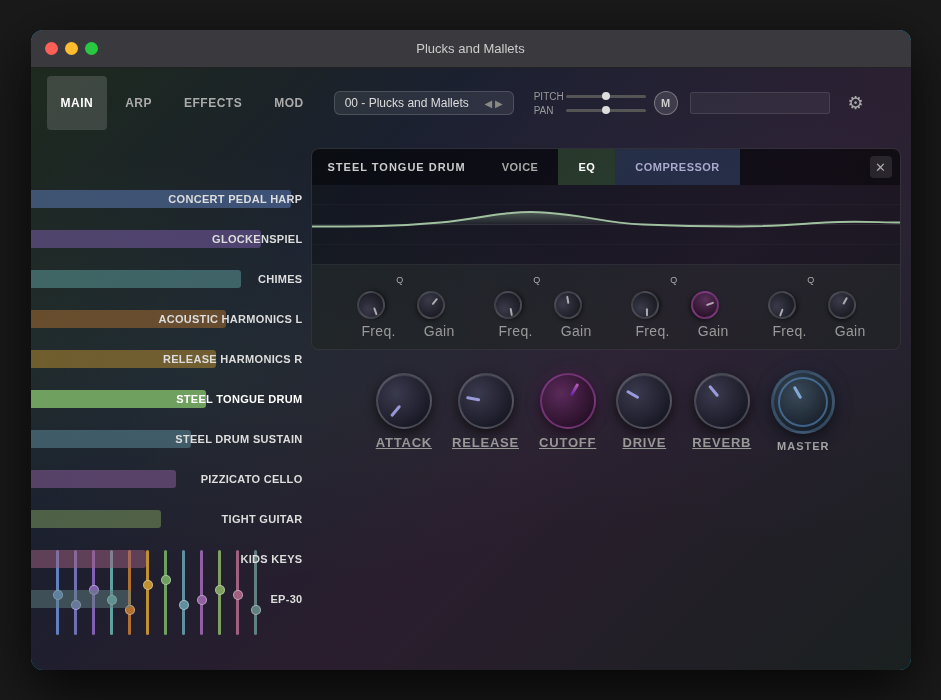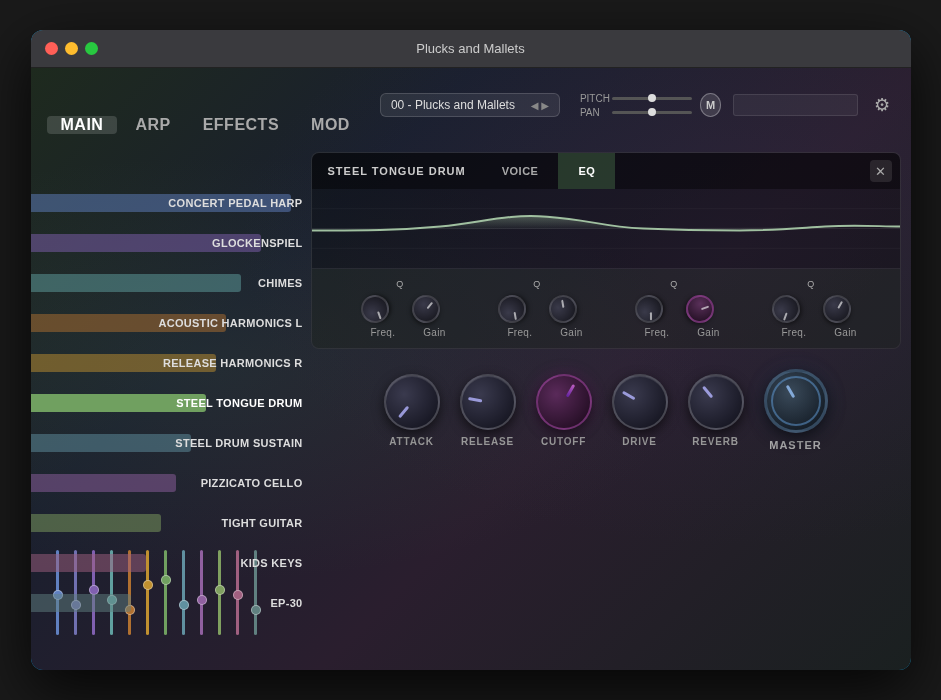--- a/index.html
+++ b/index.html
@@ -65,30 +65,29 @@
     
     .nav-bar {
       display: flex;
       align-items: center;
       padding: 8px 16px;
       gap: 4px;
       z-index: 10;
       position: relative;
     }
     .nav-tab {
-      padding: 0 14px;
+      padding: 20px 14px;
       border-radius: 4px;
-      font-size: 16px;
+      font-size: 12px;
       font-weight: 600;
       color: #aaa;
       cursor: pointer;
       background: transparent;
       border: none;
       letter-spacing: 0.5px;
-      margin-top: 40px;
     }
     .nav-tab.active {
       background: rgba(255,255,255,0.15);
       color: #fff;
     }
     .preset-selector {
       display: flex;
       align-items: center;
       background: rgba(255,255,255,0.08);
       border: 1px solid rgba(255,255,255,0.15);
@@ -301,21 +300,21 @@
       gap: 12px;
       align-items: flex-end;
     }
     .knob-col {
       display: flex;
       flex-direction: column;
       align-items: center;
       gap: 4px;
     }
     .knob-label {
-      font-size: 10px;
+      font-size: 14px;
       color: #999;
       letter-spacing: 0.3px;
       padding-left: 16px;
     }
     .knob-small {
       width: 28px;
       height: 28px;
       border-radius: 50%;
       background: radial-gradient(circle at 35% 35%, #3a3a4a, #121218);
       border: 2px solid rgba(255,255,255,0.15);
@@ -373,24 +372,25 @@
       left: 50%;
       transform: translateX(-50%);
       transform-origin: 50% 20px;
     }
     .macro-knob.attack::after { transform: translateX(-50%) rotate(-140deg); }
     .macro-knob.release::after { transform: translateX(-50%) rotate(-80deg); }
     .macro-knob.cutoff::after { transform: translateX(-50%) rotate(30deg); background: linear-gradient(180deg, #c060c0, #6020a0); }
     .macro-knob.drive::after { transform: translateX(-50%) rotate(-60deg); }
     .macro-knob.reverb::after { transform: translateX(-50%) rotate(-40deg); }
     .macro-label {
-      font-size: 10px;
+      font-size: 13px;
       color: #999;
       letter-spacing: 0.8px;
       font-weight: 600;
+      text-decoration: underline;
     }
     
     
     .master-group {
       display: flex;
       flex-direction: column;
       align-items: center;
       gap: 6px;
     }
     .master-knob {
@@ -567,20 +567,21 @@
           </div>
         </div>
 
       <div class="right-panel">
 
         <div class="eq-panel">
           <div class="eq-panel-tabs">
             <span class="eq-panel-title">STEEL TONGUE DRUM</span>
             <div class="eq-tab">VOICE</div>
             <div class="eq-tab active">EQ</div>
+            <div class="eq-tab compressor-tab">COMPRESSOR</div>
             <div class="eq-close">
               <span>✕</span>
             </div>
           </div>
 
           <div class="eq-curve-area">
             <svg class="eq-curve-svg" viewBox="0 0 550 80" preserveAspectRatio="none">
               <defs>
                 <linearGradient id="curveGrad" x1="0" y1="0" x2="0" y2="1">
                   <stop offset="0%" stop-color="rgba(150,180,150,0.4)"></stop>

